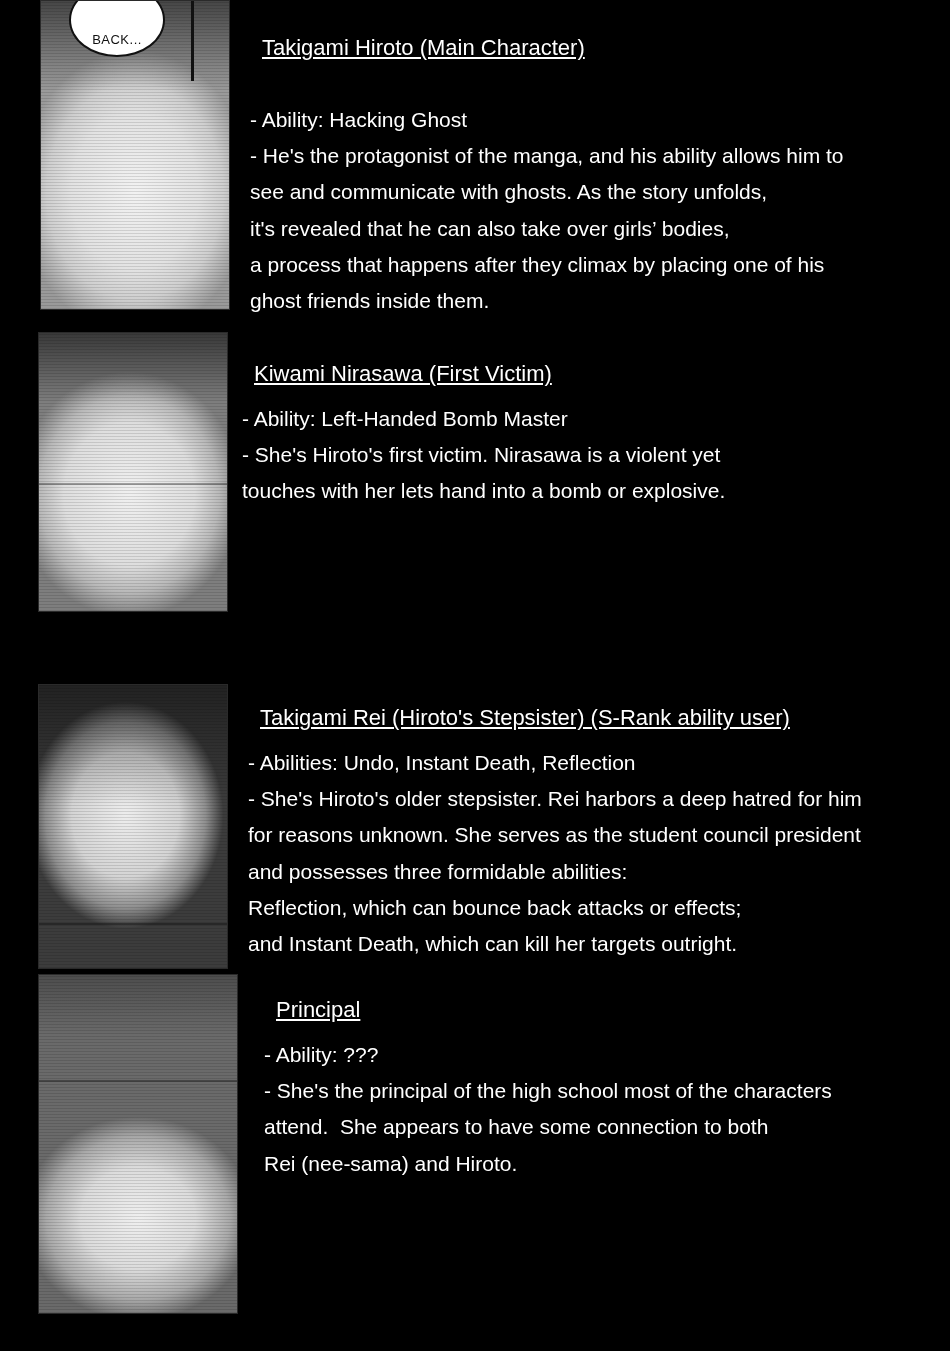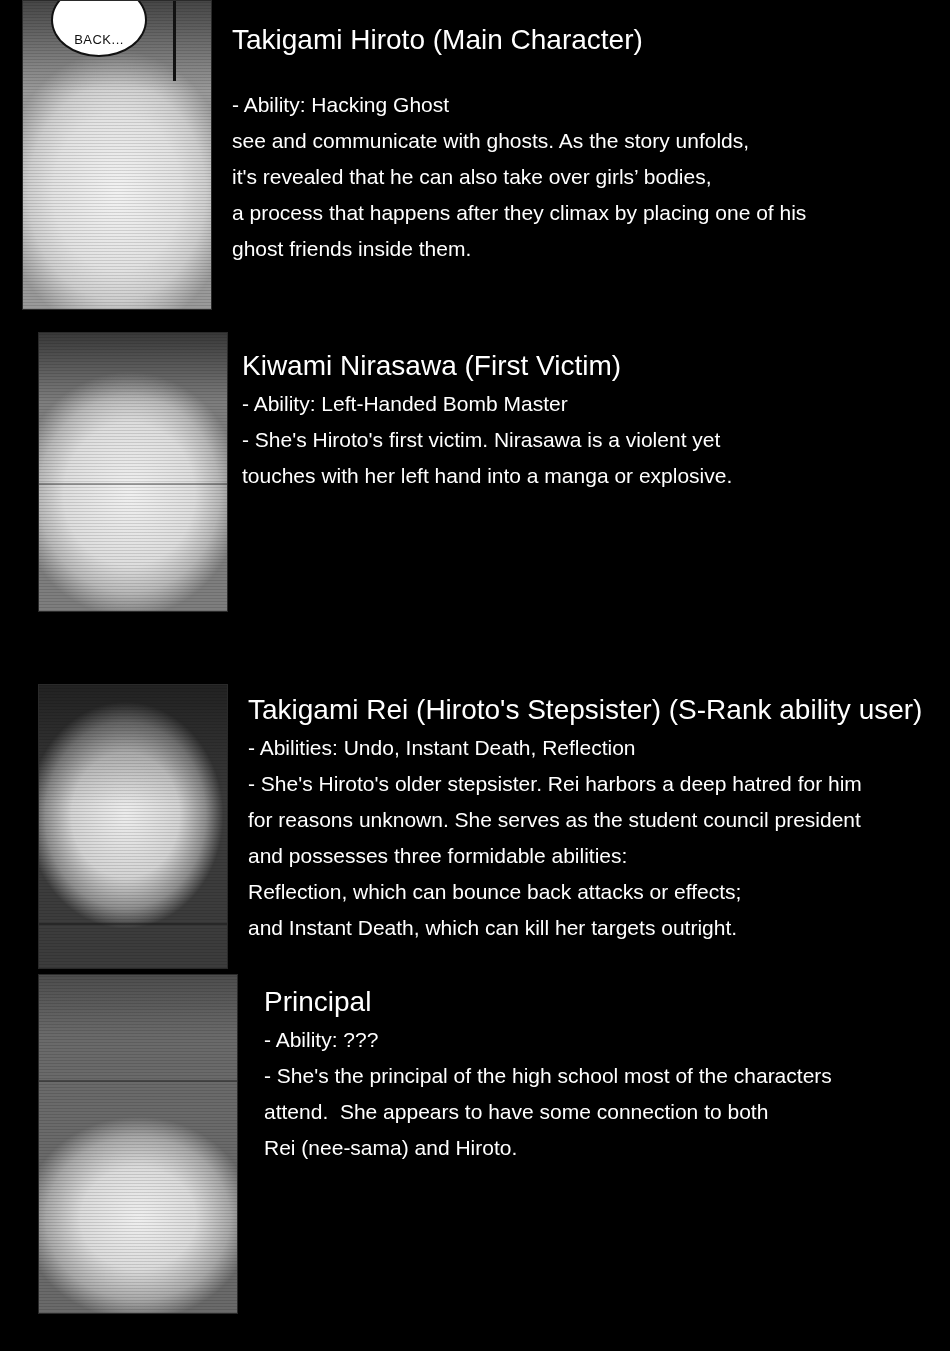--- a/index.html
+++ b/index.html
@@ -34,39 +34,40 @@
     border: 1px solid #2a2a2a;
   }
   .portrait .art {
     position: absolute;
     inset: 0;
   }
   .text-block {
     padding-left: 0;
   }
   .char-name {
-    font-size: 28px;
+    font-size: 22px;
     line-height: 1.42;
     color: #ffffff;
     white-space: pre;
-    margin: 0;
+    margin: 12px;
+    text-decoration: underline;
   }
   .char-line {
     font-size: 21px;
     line-height: 1.72;
     color: #ffffff;
     white-space: pre;
     margin: 0;
   }
   .gap-line {
     height: 27px;
   }
 
   
-  #entry-hiroto { left: 22px; top: 0px; }
+  #entry-hiroto { left: 40px; top: 0px; }
   #entry-hiroto .portrait { width: 190px; height: 310px; margin-top: 0px; }
   #entry-hiroto .text-block { margin-left: 20px; margin-top: 20px; }
 
   #entry-nirasawa { left: 38px; top: 332px; }
   #entry-nirasawa .portrait { width: 190px; height: 280px; }
   #entry-nirasawa .text-block { margin-left: 14px; margin-top: 14px; }
 
   #entry-rei { left: 38px; top: 684px; }
   #entry-rei .portrait { width: 190px; height: 285px; }
   #entry-rei .text-block { margin-left: 20px; margin-top: 6px; }
@@ -144,39 +145,40 @@
       <div class="hair-shadow" style="left:0;top:0;width:190px;height:90px;"></div>
       <div class="panel-line" style="left:150px;top:0;width:3px;height:80px;"></div>
       <div class="bubble">
         <span>BACK...</span>
       </div>
     </div>
     <div class="text-block">
       <p class="char-name">Takigami Hiroto (Main Character)</p>
       <div class="gap-line"></div>
       <p class="char-line">- Ability: Hacking Ghost</p>
+      <p class="char-line">- He's the protagonist of the manga, and his ability allows him to</p>
       <p class="char-line">see and communicate with ghosts. As the story unfolds,</p>
       <p class="char-line">it's revealed that he can also take over girls’ bodies,</p>
       <p class="char-line">a process that happens after they climax by placing one of his</p>
       <p class="char-line">ghost friends inside them.</p>
     </div>
   </div>
 
   <div class="entry" id="entry-nirasawa">
     <div class="portrait">
       <div class="art p-nirasawa"></div>
       <div class="halftone"></div>
       <div class="hair-shadow" style="left:0;top:0;width:190px;height:70px;"></div>
       <div class="panel-line" style="left:0;top:150px;width:190px;height:2px;opacity:.35;"></div>
     </div>
     <div class="text-block">
       <p class="char-name">Kiwami Nirasawa (First Victim)</p>
       <p class="char-line">- Ability: Left-Handed Bomb Master</p>
       <p class="char-line">- She's Hiroto's first victim. Nirasawa is a violent yet</p>
-      <p class="char-line">touches with her left hand into a manga or explosive.</p>
+      <p class="char-line">touches with her lets hand into a bomb or explosive.</p>
     </div>
   </div>
 
   <div class="entry" id="entry-rei">
     <div class="portrait">
       <div class="art p-rei"></div>
       <div class="halftone"></div>
       <div class="hair-shadow" style="left:0;top:0;width:190px;height:120px;opacity:.8;"></div>
       <div class="panel-line" style="left:0;top:238px;width:190px;height:2px;opacity:.5;"></div>
     </div>

